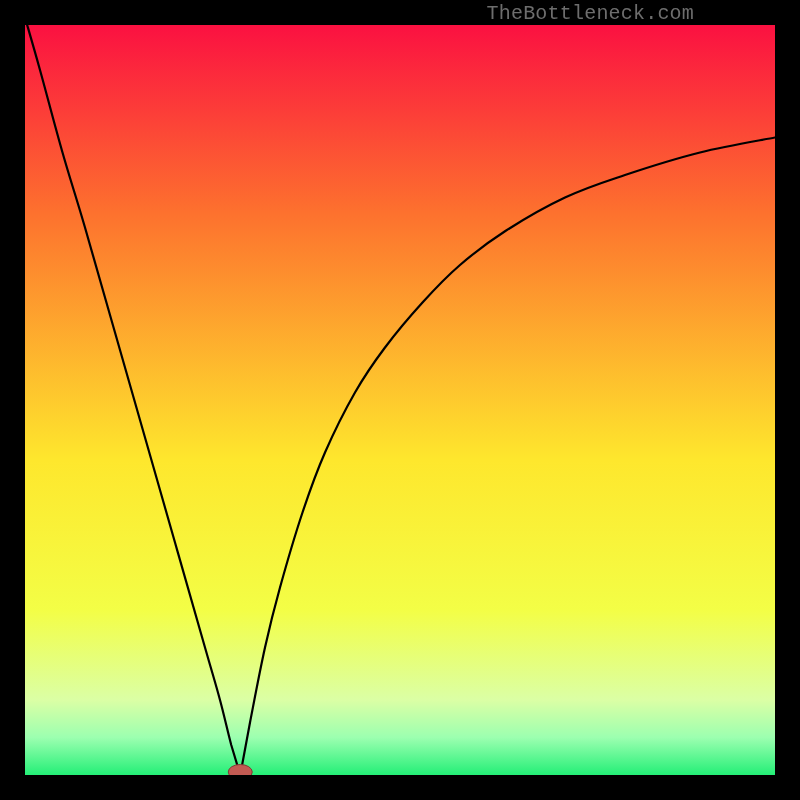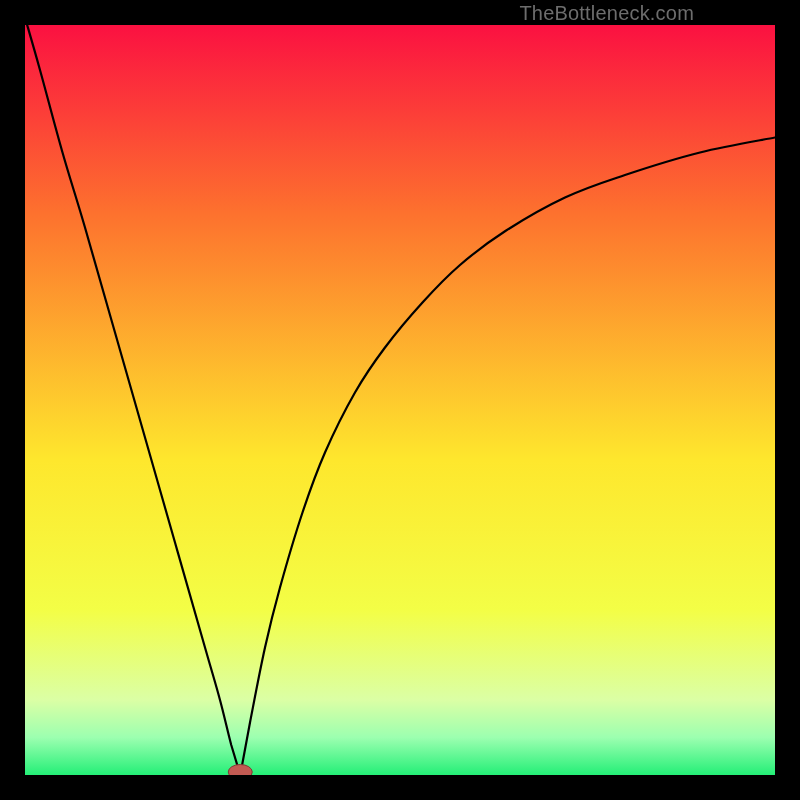--- a/index.html
+++ b/index.html
@@ -11,20 +11,21 @@
     background: #000;
     font-family: Arial, Helvetica, sans-serif;
   }
   .frame {
     position: absolute;
     left: 0;
     top: 0;
     width: 700px;
     height: 800px;
     background: #000;
+    font-family: Liberation Mono, monospace;
   }
   .plot-area {
     position: absolute;
     
     left: 25px;
     top: 25px;
     width: 750px;
     height: 750px;
     overflow: hidden;
   }

